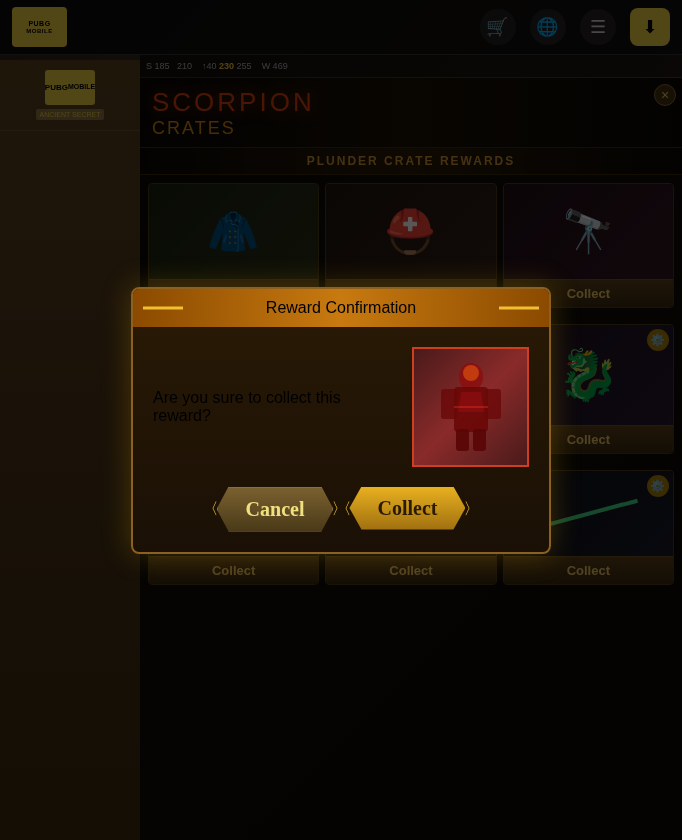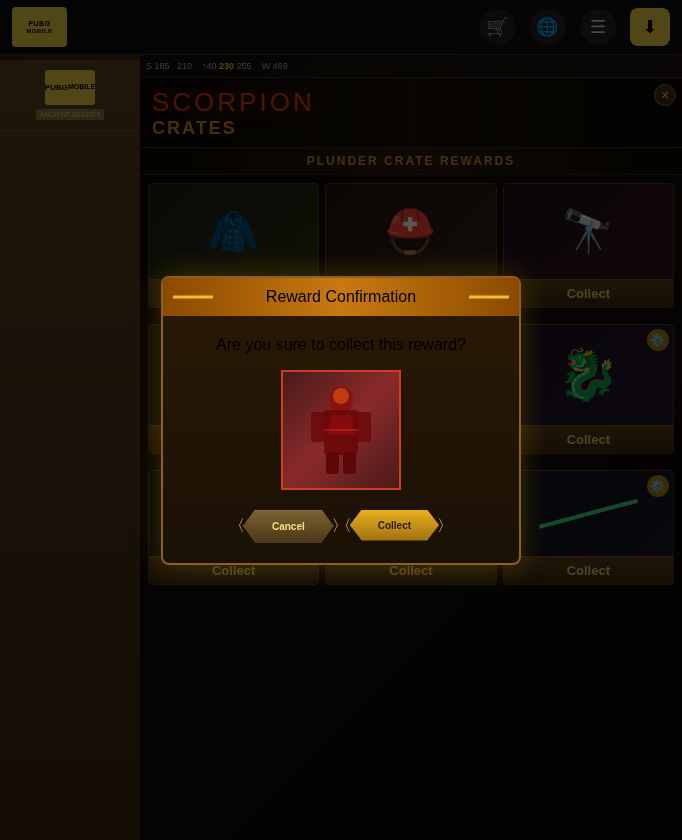--- a/index.html
+++ b/index.html
@@ -124,21 +124,21 @@
       position: absolute;
       top: 0; left: 0; right: 0; bottom: 0;
       background: rgba(0,0,0,0.65);
       z-index: 200;
       display: flex;
       align-items: center;
       justify-content: center;
     }
 
     .modal-box {
-      width: 360px;
+      width: 420px;
       background: linear-gradient(to bottom, #2a1a05, #1a1005);
       border: 2px solid #8b6020;
       border-radius: 8px;
       overflow: hidden;
       position: relative;
       box-shadow: 0 0 30px rgba(200,150,0,0.3);
     }
 
     .modal-header {
       background: linear-gradient(to right, #8b4a00, #c87a10, #8b4a00);
@@ -155,21 +155,21 @@
       width: 40px;
       height: 3px;
       background: #f0c030;
     }
     .modal-header::before { left: 10px; }
     .modal-header::after { right: 10px; }
 
     .modal-body {
       padding: 20px;
       display: flex;
-      flex-direction: column;
+      flex-direction: row;
       align-items: center;
       gap: 16px;
     }
 
     .reward-image-box {
       width: 120px;
       height: 120px;
       background: linear-gradient(135deg, #4a1a1a 0%, #8a2a2a 50%, #4a1a1a 100%);
       border: 2px solid #cc4020;
       display: flex;
@@ -182,25 +182,26 @@
     .modal-buttons {
       display: flex;
       gap: 16px;
       padding: 0 20px 20px;
       justify-content: center;
     }
 
     .btn-cancel, .btn-collect-modal {
       padding: 10px 28px;
       border: none;
-      font-size: 10px;
+      font-size: 20px;
       font-weight: bold;
       cursor: pointer;
       clip-path: polygon(12px 0%, calc(100% - 12px) 0%, 100% 50%, calc(100% - 12px) 100%, 12px 100%, 0% 50%);
       position: relative;
+      font-family: Liberation Serif, serif;
     }
 
     .btn-cancel {
       background: linear-gradient(to bottom, #7a6030, #4a3a18);
       color: #f0e080;
       border: 1px solid #8a7040;
     }
 
     .btn-collect-modal {
       background: linear-gradient(to bottom, #e8b020, #a07010);
@@ -326,21 +327,21 @@
       font-size: 26px;
       font-weight: 400;
       color: #d04010;
       text-transform: uppercase;
       letter-spacing: 3px;
       text-shadow: 0 0 15px rgba(200,60,0,0.6);
     }
 
     .crates-logo-text {
       font-size: 18px;
-      font-weight: 700;
+      font-weight: 400;
       color: #d08010;
       letter-spacing: 2px;
     }
 
     .plunder-banner-text {
       background: linear-gradient(to right, #0a0805, #2a1a08, #0a0805);
       color: #c89030;
       text-align: center;
       padding: 6px;
       font-size: 12px;

